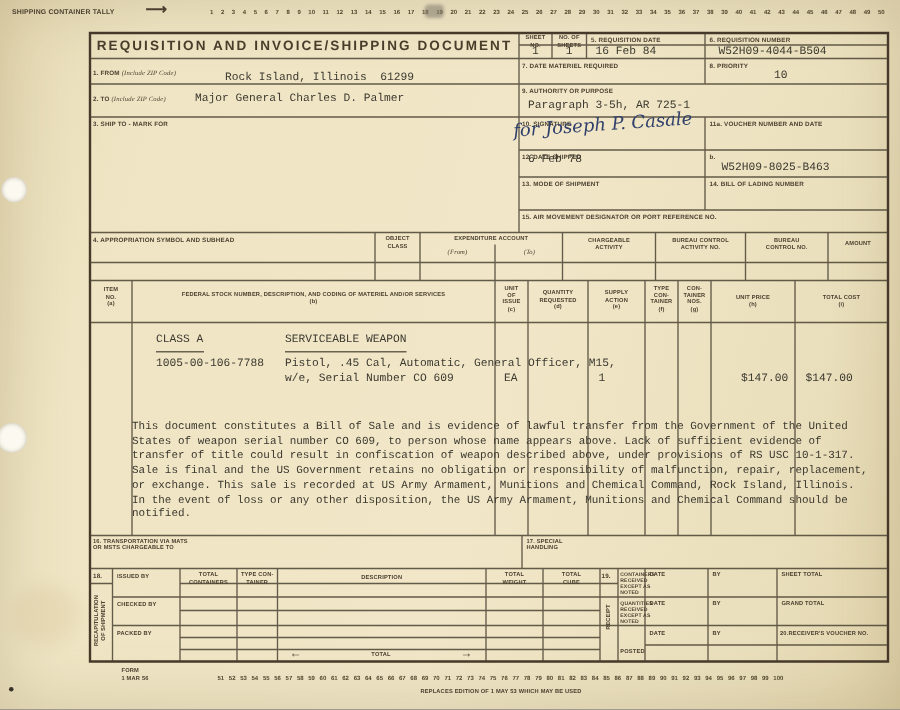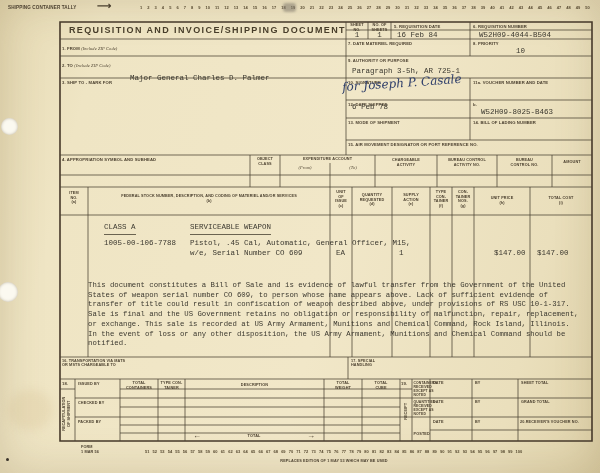--- a/index.html
+++ b/index.html
@@ -16,21 +16,21 @@
     font-size:7.5px;color:#3b382f;white-space:pre;line-height:9.6px;}
   .para{font-size:7.3px;line-height:9.7px;white-space:pre-line;}
   .ul{border-bottom:1px solid rgba(62,55,40,.75);padding-bottom:1px;}
   .it{font-style:italic;font-weight:normal;font-family:"Liberation Serif",serif;font-size:4.4px;}
   .tick{position:absolute;display:flex;justify-content:space-between;
     font-size:4px;font-weight:bold;color:#55482f;letter-spacing:0;}
   .vtext{position:absolute;font-size:3.9px;font-weight:bold;color:#4c4130;
     white-space:pre-line;text-align:center;line-height:4.8px;transform:rotate(-90deg);}
   .sig{position:absolute;font-family:"DejaVu Serif",serif;font-style:italic;
     font-size:12px;color:#31406b;transform:rotate(-4deg);white-space:pre;}
-  .title{position:absolute;font-size:9px;font-weight:bold;letter-spacing:1.4px;color:#473d2a;text-align:right;}
+  .title{position:absolute;font-size:9px;font-weight:bold;letter-spacing:1.4px;color:#473d2a;}
   .hole{position:absolute;border-radius:50%;background:#fbf9f0;box-shadow:0 0 3px rgba(80,60,30,.35) inset;}
   .smudge{position:absolute;background:rgba(128,121,108,.55);border-radius:3px;filter:blur(1px);}
   .stain{position:absolute;border-radius:50%;background:rgba(200,165,110,.16);filter:blur(5px);}
   .ddbig{position:absolute;font-size:12px;font-weight:bold;letter-spacing:.5px;color:#453b28;margin-top:32px;}
 </style>
 </head>
 <body>
 
 <div class="sheet">
 
@@ -120,28 +120,29 @@
 SHEETS</div>
   <div class="typed cen" style="left:368px;top:30.5px;width:23px;">1</div>
   <span class="lbl" style="left:394px;top:24px;">5. REQUISITION DATE</span>
   <span class="typed" style="left:397px;top:30.5px;">16 Feb 84</span>
   <span class="lbl" style="left:473px;top:24px;">6. REQUISITION NUMBER</span>
   <span class="typed" style="left:479px;top:30.5px;">W52H09-4044-B504</span>
 
   <span class="lbl" style="left:62px;top:41px;">
     <span>1. FROM</span> <span class="it">(Include ZIP Code)</span>
   </span>
+  <span class="typed" style="left:150px;top:47.5px;">Rock Island, Illinois  61299</span>
   <span class="lbl" style="left:348px;top:41px;">7. DATE MATERIEL REQUIRED</span>
   <span class="lbl" style="left:473px;top:41px;">8. PRIORITY</span>
   <span class="typed" style="left:516px;top:46.5px;">10</span>
 
   <span class="lbl" style="left:62px;top:58px;">
     <span>2. TO</span> <span class="it">(Include ZIP Code)</span>
   </span>
-  <span class="typed" style="left:130px;top:74px;">Major General Charles D. Palmer</span>
+  <span class="typed" style="left:130px;top:62px;">Major General Charles D. Palmer</span>
   <span class="lbl" style="left:348px;top:57.5px;">9. AUTHORITY OR PURPOSE</span>
   <span class="typed" style="left:352px;top:67px;">Paragraph 3-5h, AR 725-1</span>
 
   <span class="lbl" style="left:348px;top:79.5px;">10. SIGNATURE</span>
   <span class="sig" style="left:342px;top:76px;">for Joseph P. Casale</span>
   <span class="lbl" style="left:473px;top:79.5px;">11a. VOUCHER NUMBER AND DATE</span>
 
   <span class="lbl" style="left:348px;top:101.5px;">12. DATE SHIPPED</span>
   <span class="typed" style="left:352px;top:103px;">6 Feb 78</span>
   <span class="lbl" style="left:473px;top:101.5px;">b.</span>

